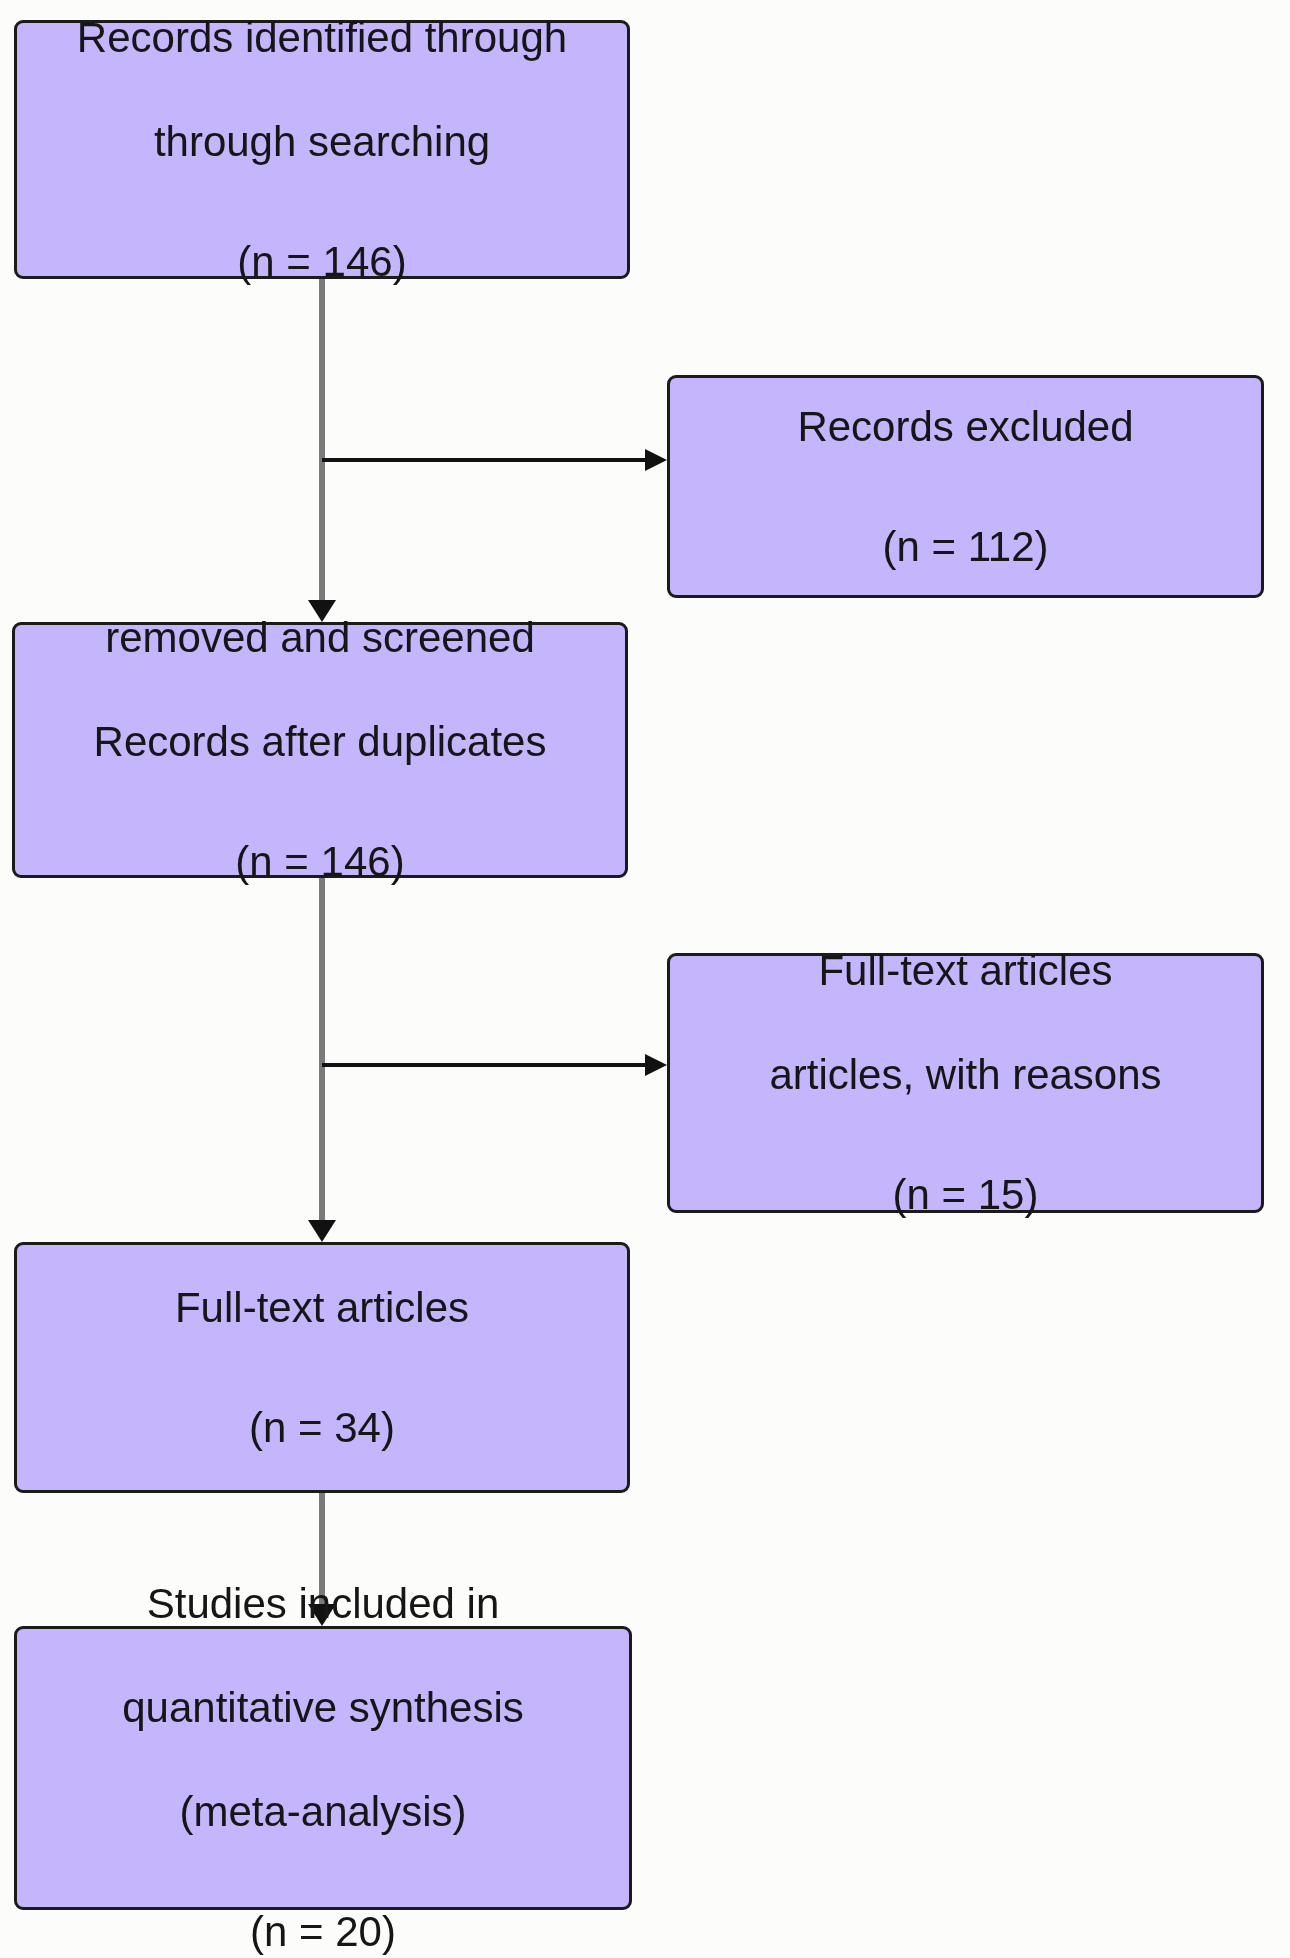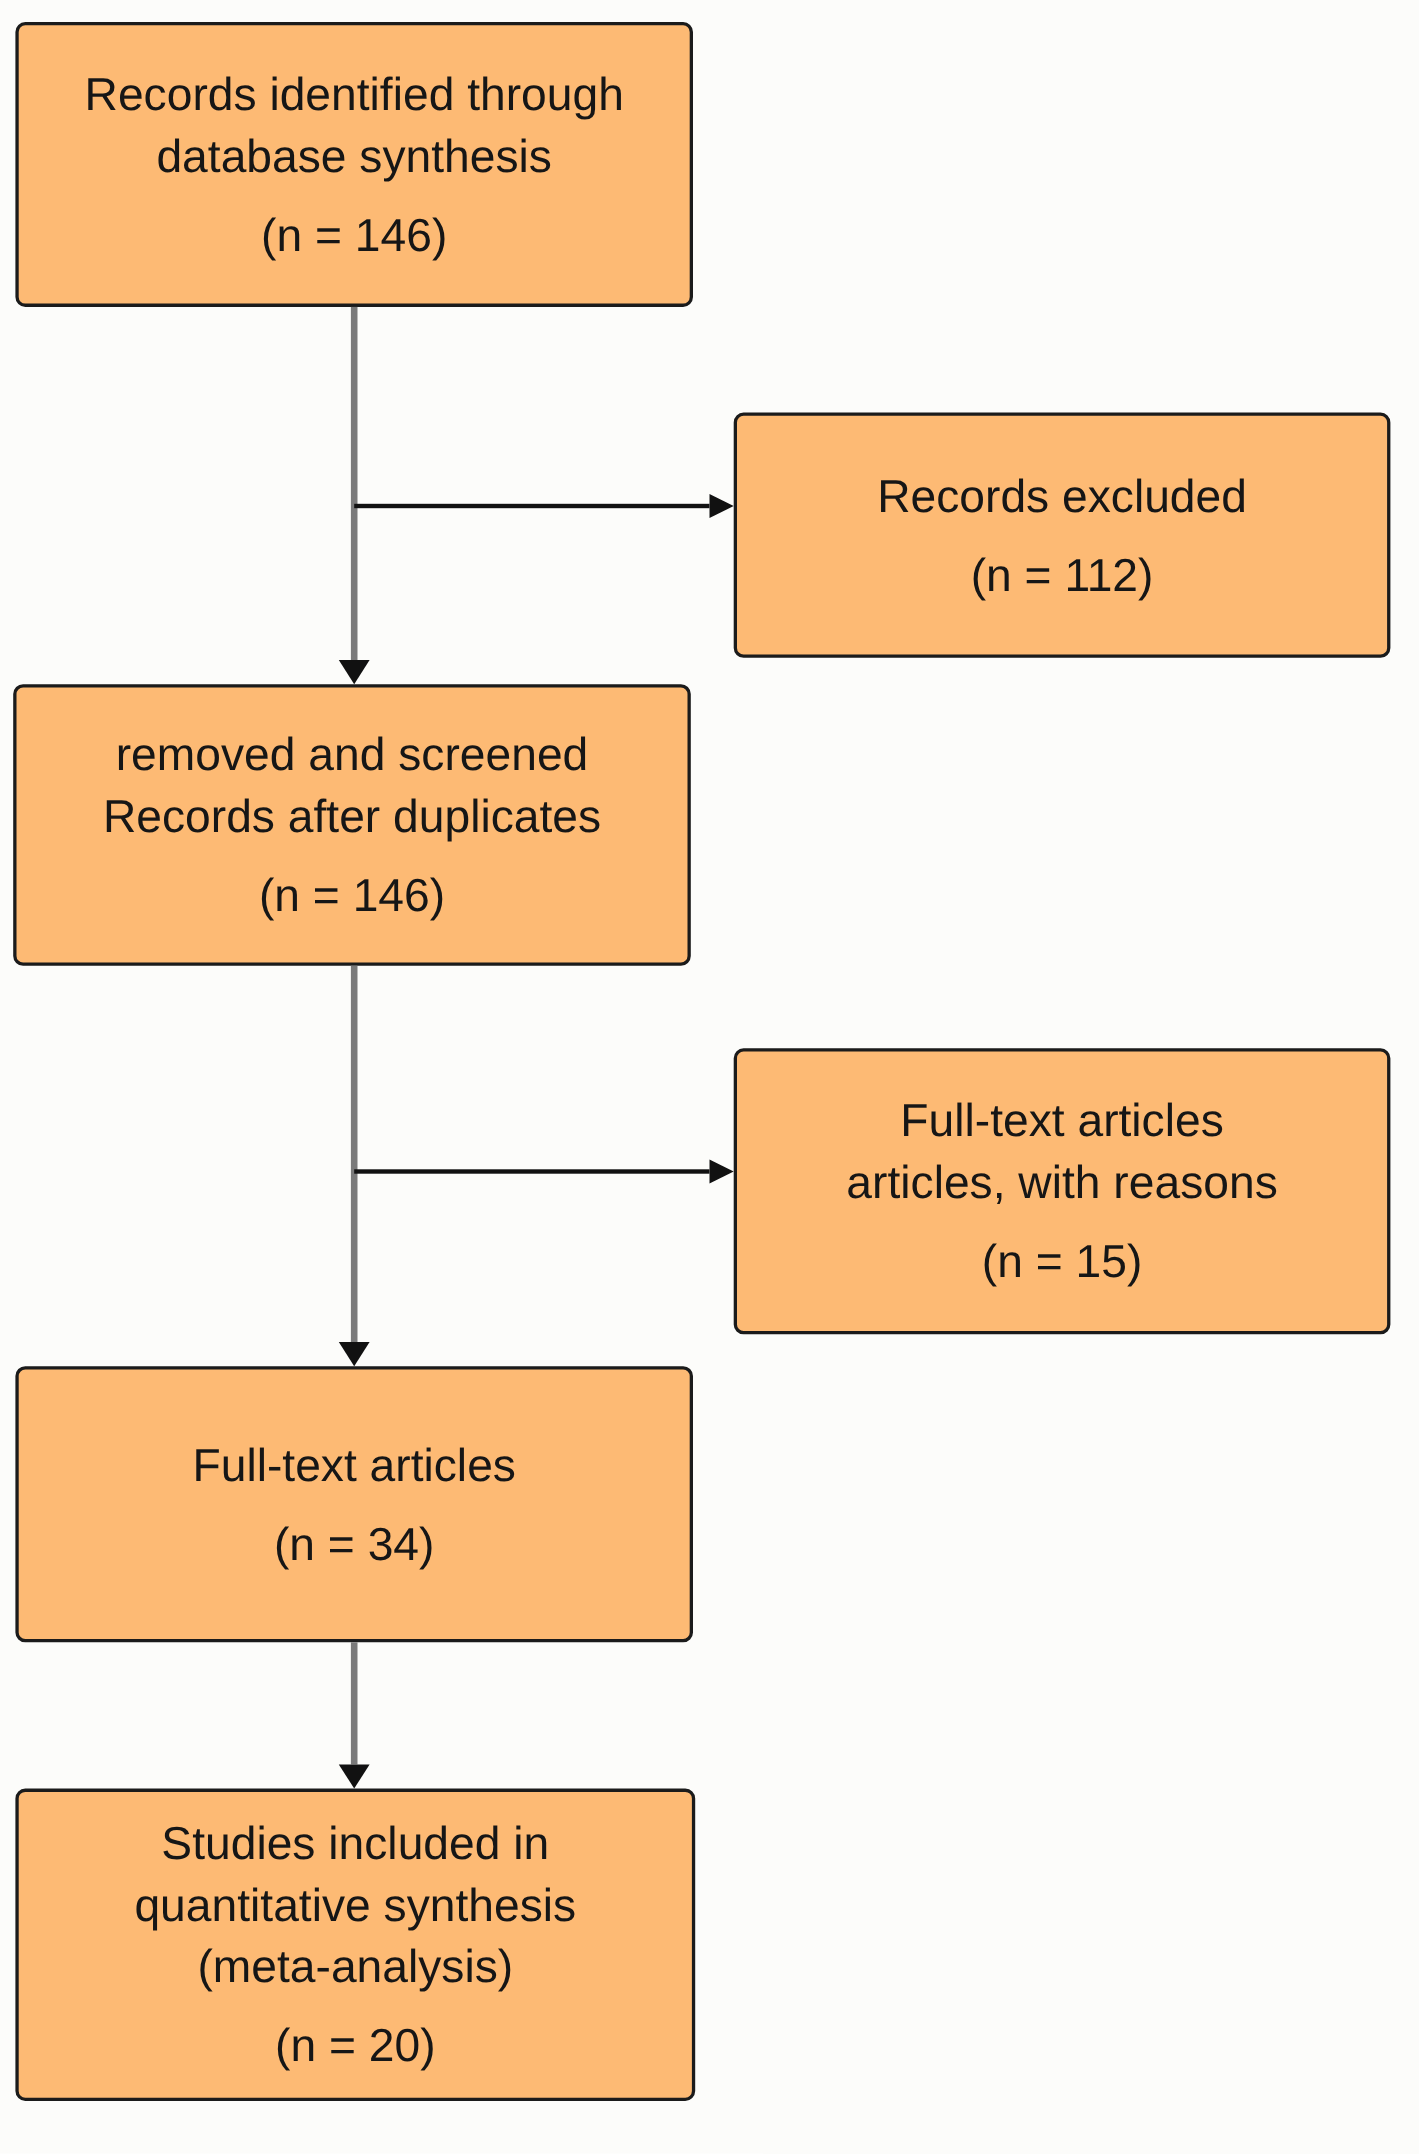--- a/index.html
+++ b/index.html
@@ -12,28 +12,29 @@
     width: 1290px;
     height: 1958px;
     background: #fcfcfa;
     font-family: "Liberation Sans", sans-serif;
     color: #161616;
     overflow: hidden;
   }
   .flowbox {
     position: absolute;
     box-sizing: border-box;
-    background: #fdba74;
+    background: #c4b5fd;
     border: 3px solid #1b1b1b;
     border-radius: 9px;
     display: flex;
     flex-direction: column;
     align-items: center;
     justify-content: center;
     text-align: left;
+    gap: 48px;
   }
   .flowbox p {
     margin: 0;
     font-size: 42px;
     line-height: 56px;
     white-space: nowrap;
   }
   .flowbox .nline {
     margin-top: 16px;
   }
@@ -92,21 +93,21 @@
   .ar-1 { top: 449px; }
   .ar-2 { top: 1054px; }
 </style>
 </head>
 <body>
 
 <div class="canvas">
 
   <div class="flowbox b-identified">
     <p>Records identified through</p>
-    <p>database synthesis</p>
+    <p>through searching</p>
     <p class="nline">(n = 146)</p>
   </div>
 
   <div class="vline v-a"></div>
   <div class="arrow-down ad-a"></div>
 
   <div class="hline h-1"></div>
   <div class="arrow-right ar-1"></div>
 
   <div class="flowbox b-excluded">

